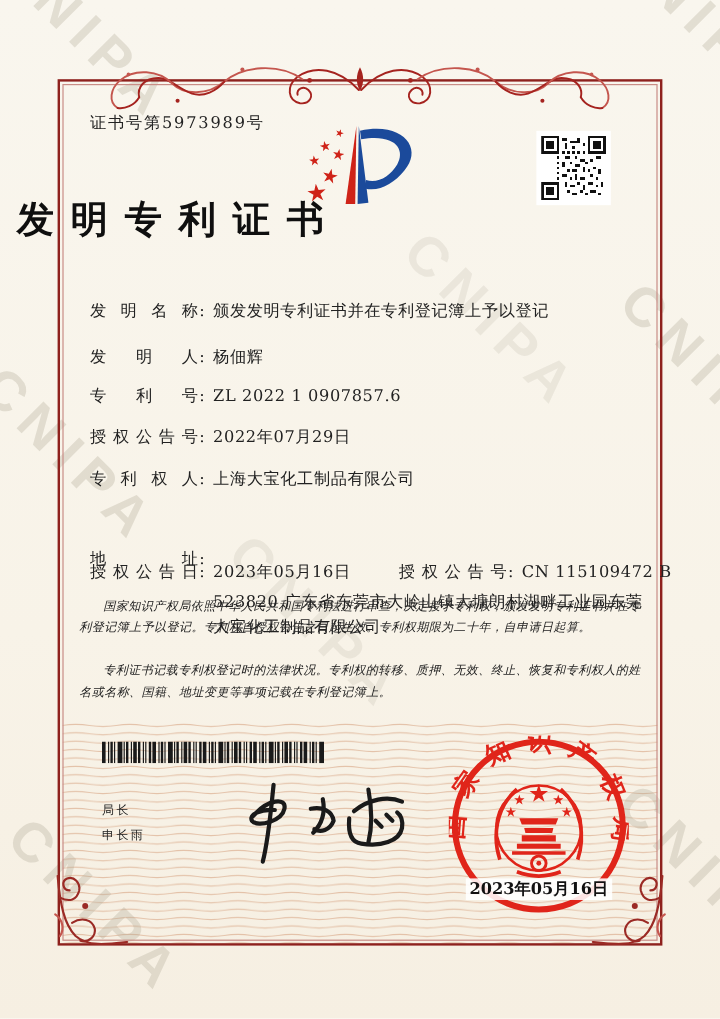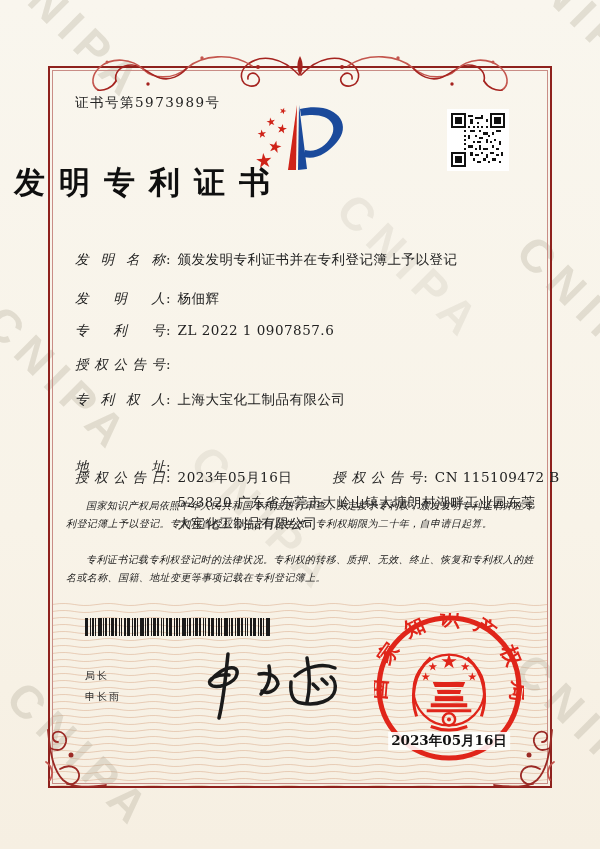--- a/index.html
+++ b/index.html
@@ -22,21 +22,21 @@
   .orn-bl{left:40px;top:722px;}
   .orn-br{left:488px;top:722px;transform:scaleX(-1);}
   
   .certno{position:absolute;left:75px;top:94px;font-size:13.5px;letter-spacing:1.5px;z-index:3;}
   .logo{position:absolute;left:240px;top:100px;width:120px;height:78px;z-index:3;}
   .qr{position:absolute;left:447px;top:109px;background:#fff;padding:4px;z-index:3;line-height:0;}
   .title{position:absolute;left:0;top:162px;width:100%;text-align:left;
          font-size:31px;font-weight:700;letter-spacing:14px;text-indent:14px;color:#0f0f0f;z-index:3;}
   .frow{position:absolute;left:75px;display:flex;align-items:flex-start;
         font-size:13.5px;line-height:1.55;z-index:3;}
-  .flabel{flex:none;width:90px;display:inline-block;text-align:justify;text-align-last:justify;font-style:italic;}
+  .flabel{flex:none;width:90px;display:inline-block;text-align:justify;text-align-last:justify;}
   .colon{flex:none;margin:0 7px 0 1px;}
   .fvalue{letter-spacing:.5px;}
   .fvalue.addr{width:358px;text-align:justify;margin-top:36px;}
   .grp2{display:flex;margin-left:40px;}
   .para{position:absolute;left:66px;width:468px;font-size:10px;font-style:italic;
         line-height:1.78;text-align:justify;text-indent:2em;letter-spacing:.4px;z-index:3;}
   .barcode{position:absolute;left:85px;top:618px;width:185px;height:18px;z-index:3;}
   .signer{position:absolute;left:85px;top:666px;font-size:10px;line-height:2.05;letter-spacing:2px;z-index:3;}
   .signature{position:absolute;left:183px;top:646px;width:185px;height:80px;z-index:3;}
   .seal{position:absolute;left:374px;top:613px;width:150px;height:150px;z-index:4;}
@@ -157,20 +157,21 @@
 
   <div class="frow" style="top:320px">
     <span class="flabel">专利号</span>
       <span class="colon">:</span>
     <span class="fvalue">ZL 2022 1 0907857.6</span>
   </div>
 
   <div class="frow" style="top:354px">
     <span class="flabel">授权公告号</span>
       <span class="colon">:</span>
+    <span class="fvalue">2022年07月29日</span>
   </div>
 
   <div class="frow" style="top:389px">
     <span class="flabel">专利权人</span>
       <span class="colon">:</span>
     <span class="fvalue">
       <div>上海大宝化工制品有限公司</div>
     </span>
   </div>
 

